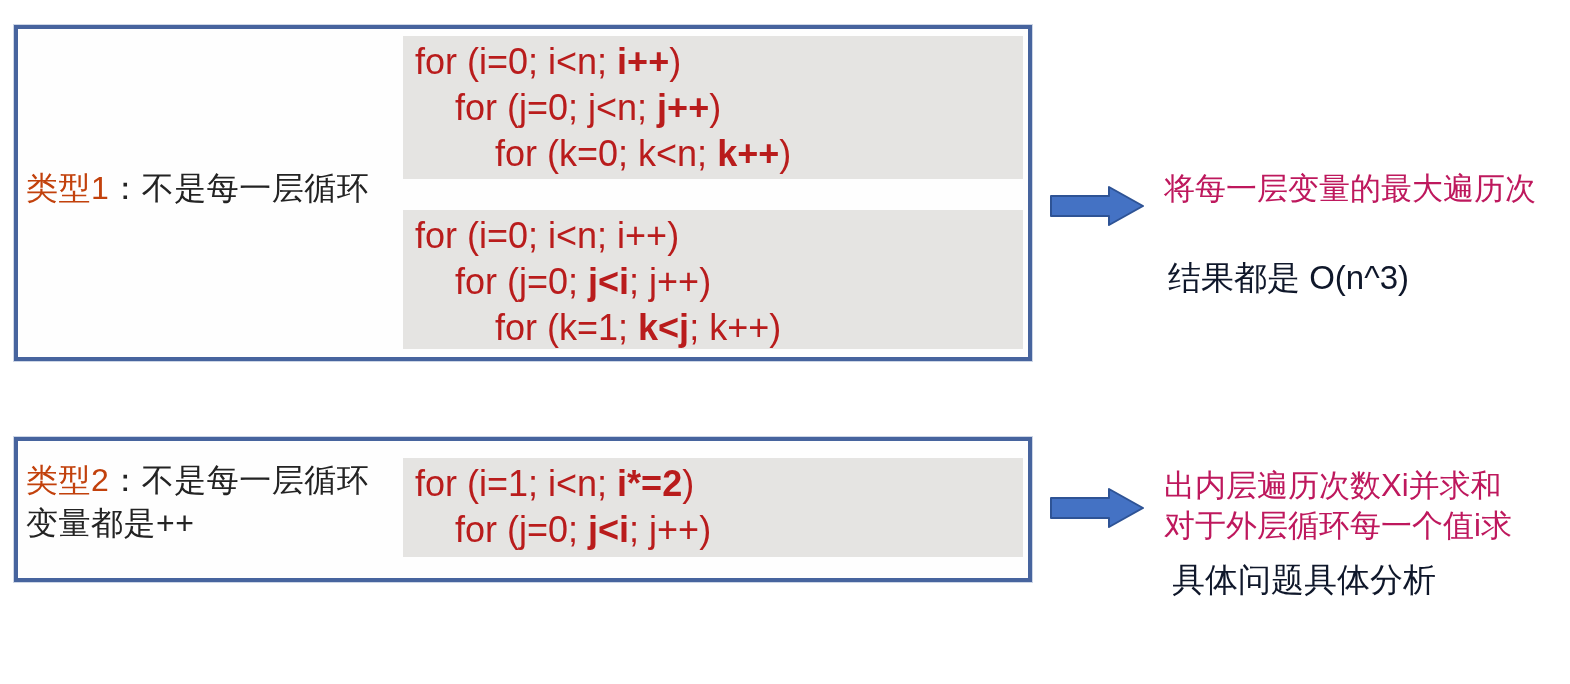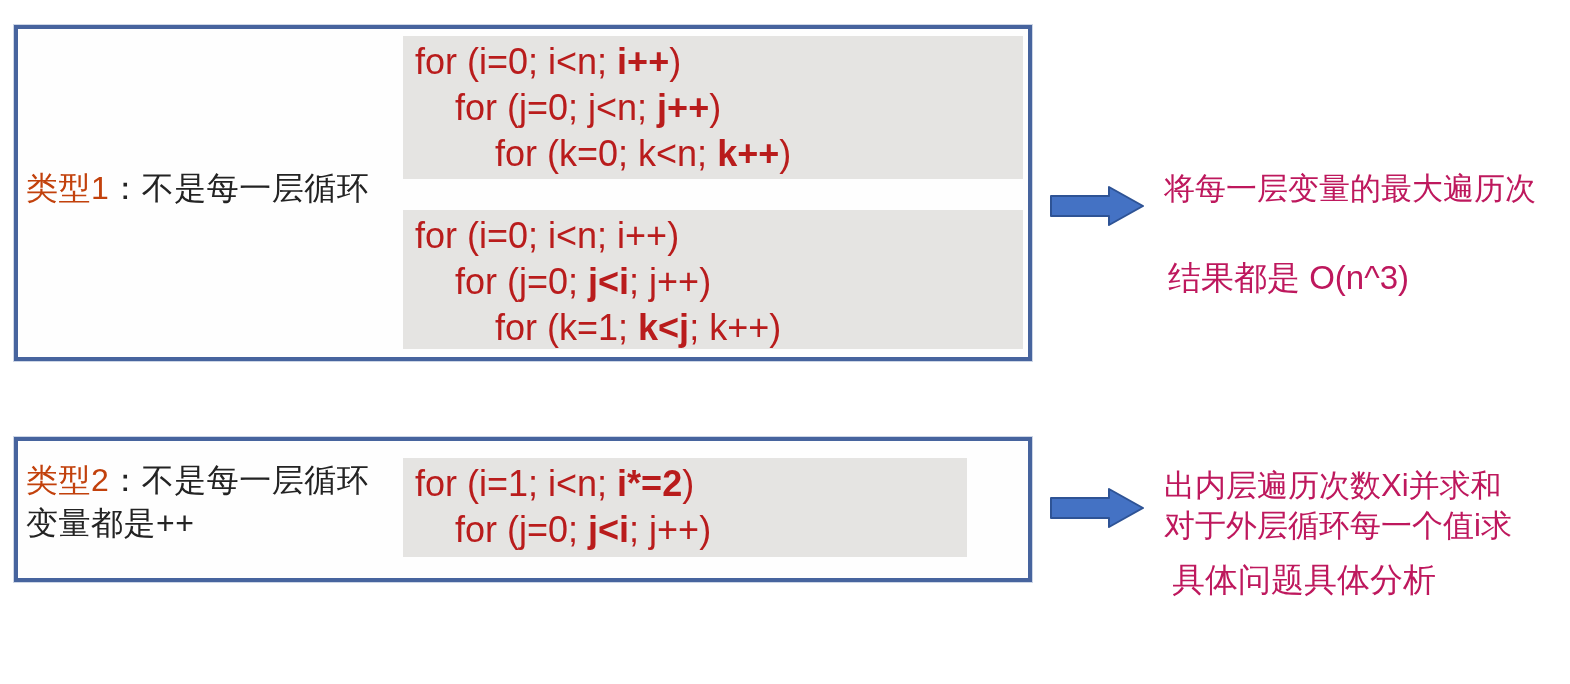--- a/index.html
+++ b/index.html
@@ -46,41 +46,41 @@
     font-family: Liberation Sans, sans-serif;
     font-size: 36px;
     line-height: 46px;
     color: #b91c1c;
     padding: 3px 0 0 12px;
     white-space: pre;
   }
   .code .b { font-weight: bold; }
   .code1 { left: 403px; top: 36px;  width: 620px; height: 143px; }
   .code2 { left: 403px; top: 210px; width: 620px; height: 139px; }
-  .code3 { left: 403px; top: 458px; width: 564px; height: 99px; }
+  .code3 { left: 403px; top: 458px; width: 620px; height: 99px; }
 
   
   .arrow { position: absolute; width: 94px; height: 42px; }
   .arrow1 { left: 1050px; top: 185px; }
   .arrow2 { left: 1050px; top: 487px; }
 
   
   .ann-red {
     position: absolute;
     left: 1164px;
     color: #be185d;
     font-size: 31px;
     line-height: 40px;
     white-space: nowrap;
   }
   .ann-red.r1 { top: 169px; }
   .ann-red.r2 { top: 466px; }
   .ann-black {
     position: absolute;
-    color: #be185d;
+    color: #0f172a;
     font-size: 33px;
     line-height: 40px;
     white-space: nowrap;
   }
   .ann-black.b1 { left: 1168px; top: 258px; }
   .ann-black.b2 { left: 1172px; top: 560px; }
 </style>
 </head>
 <body>
 

